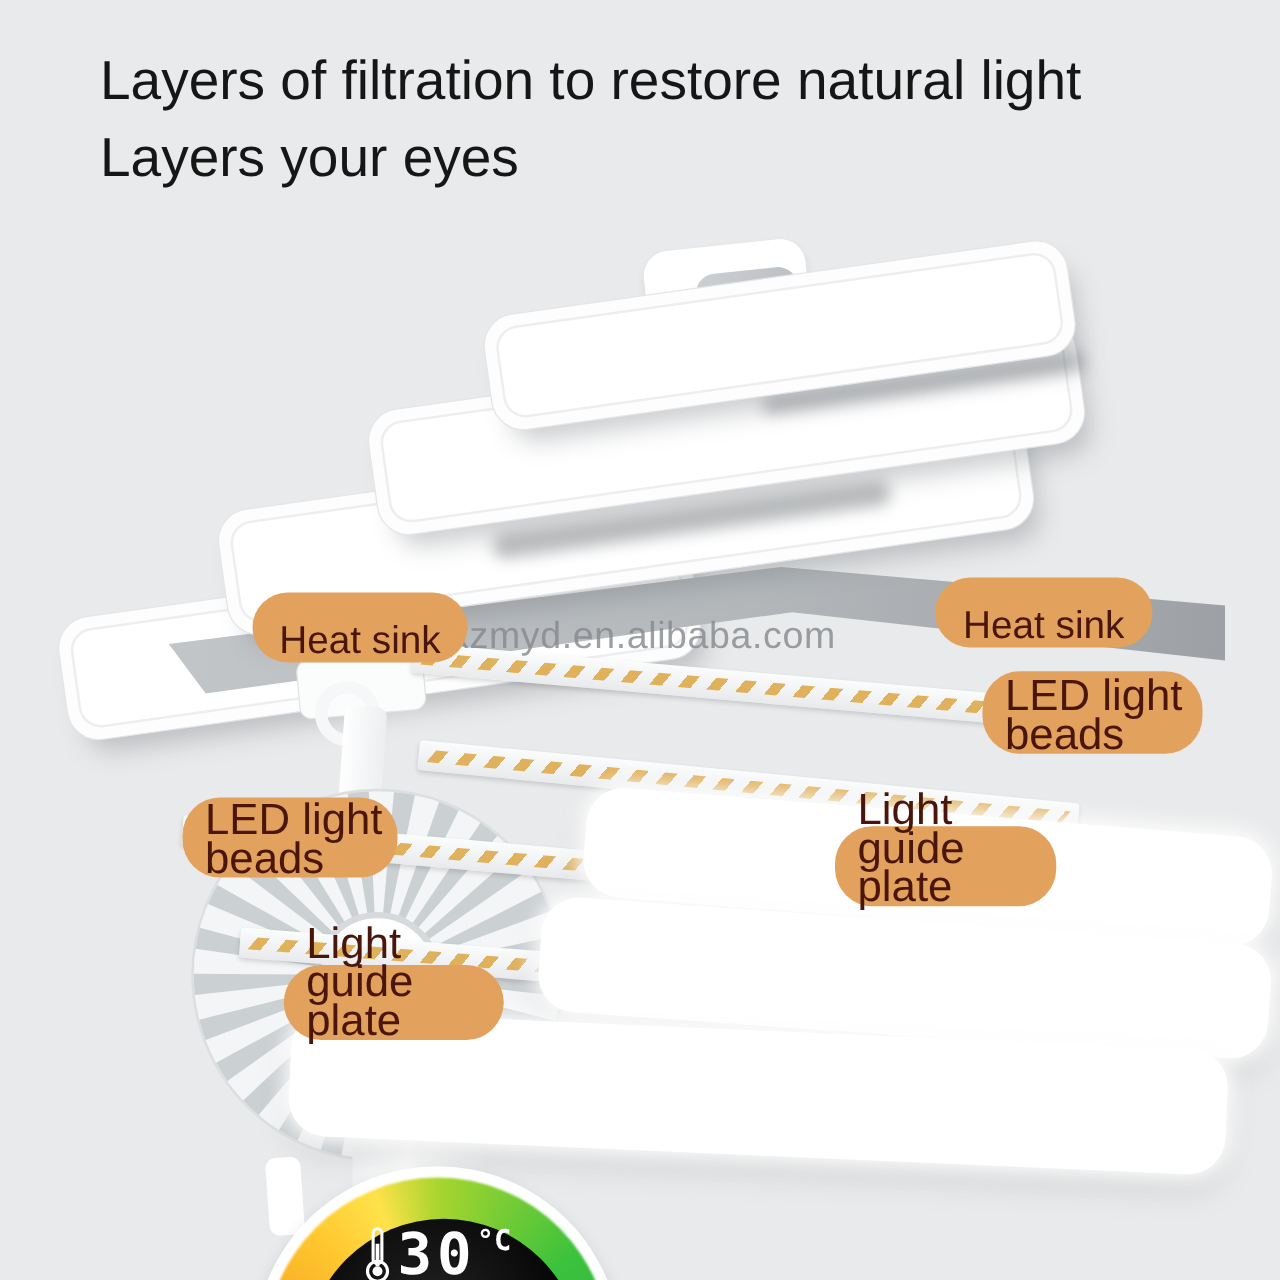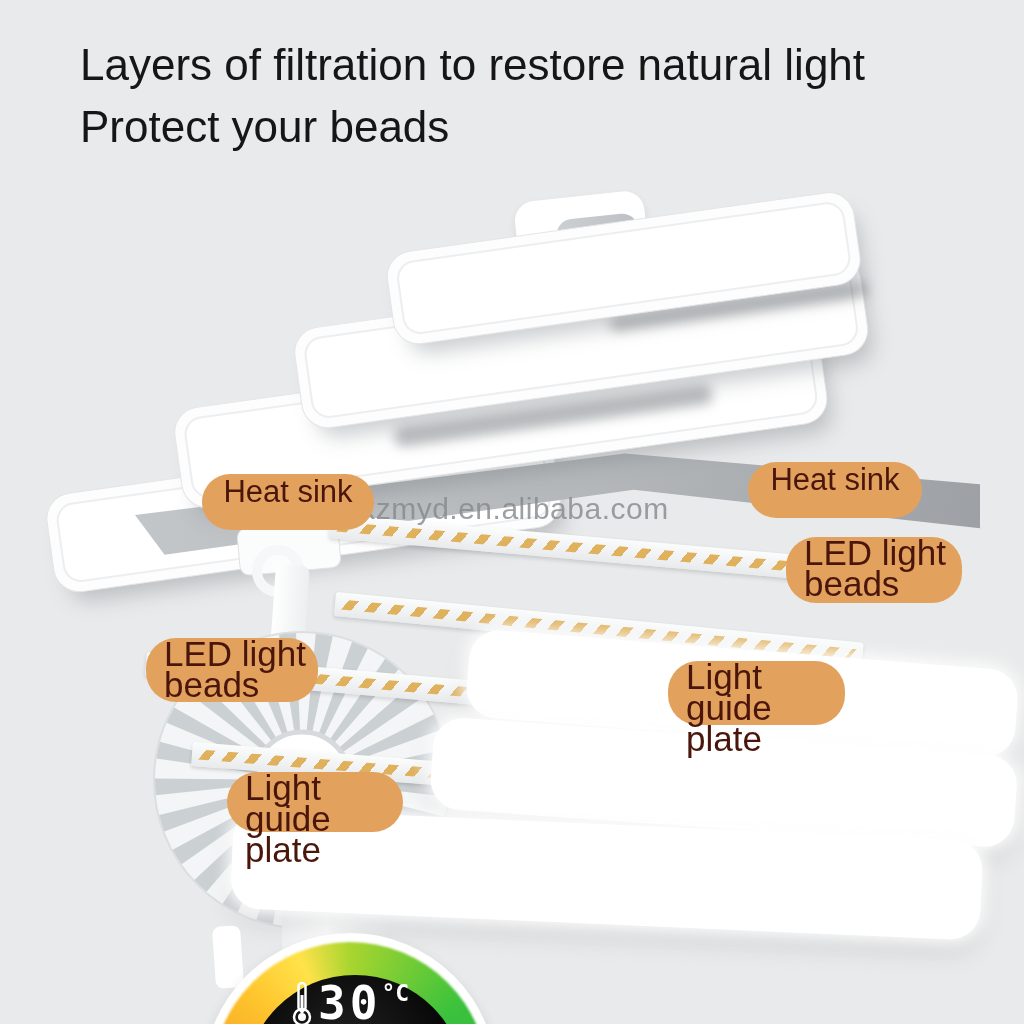--- a/index.html
+++ b/index.html
@@ -68,33 +68,33 @@
   .readout .temp{font-family:"DejaVu Sans Mono",monospace;font-weight:bold;font-size:46px;
     line-height:46px;letter-spacing:4px;}
   .readout .unit{font-family:"DejaVu Sans Mono",monospace;font-weight:bold;font-size:23px;
     line-height:23px;margin-top:2px;}
   .thermo{margin-right:6px;margin-top:1px;}
   
   .watermark{position:absolute;left:338px;top:492px;font-size:30px;letter-spacing:.5px;
     color:var(--watermark-color,#85898d);opacity:.8;}
   
   .pill{position:absolute;background:var(--label-bg,#e2a25d);color:var(--label-text,#4a160b);
-    border-radius:30px;display:flex;flex-direction:column;justify-content:flex-start;
+    border-radius:30px;display:flex;flex-direction:column;justify-content:flex-end;
     font-weight:500;}
   .pill.single{align-items:center;font-size:31px;}
   .pill.double{align-items:flex-start;padding-left:18px;font-size:35px;line-height:31px;box-sizing:border-box;}
 </style>
 </head>
 <body>
 
 <div id="stage">
 
   <div class="title">
     <div>Layers of filtration to restore natural light</div>
-    <div>Protect your beads</div>
+    <div>Layers your eyes</div>
   </div>
 
   <div class="panel" style="left:50px;top:496px;width:510px;height:98px;">
       <div class="panel-inner"></div>
     </div>
 
   <div class="heat-band"></div>
 
   <div class="panel" style="left:178px;top:410px;width:650px;height:100px;">
       <div class="panel-inner"></div>

